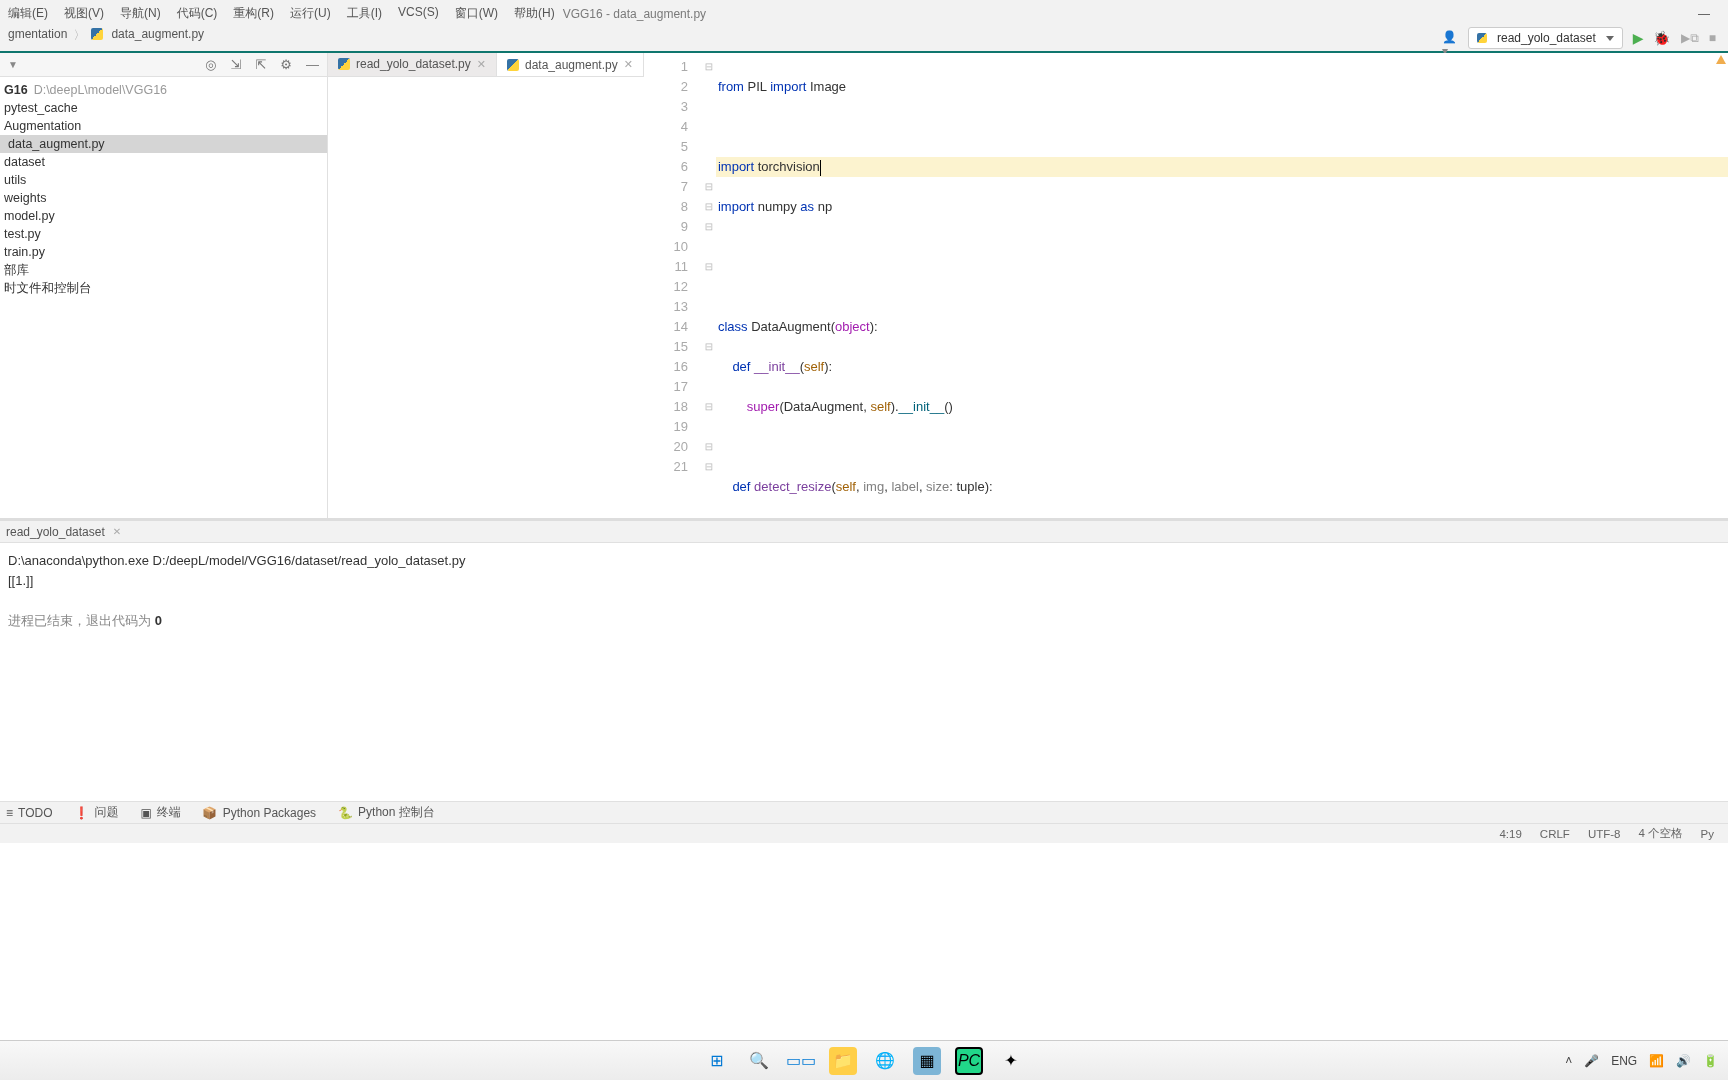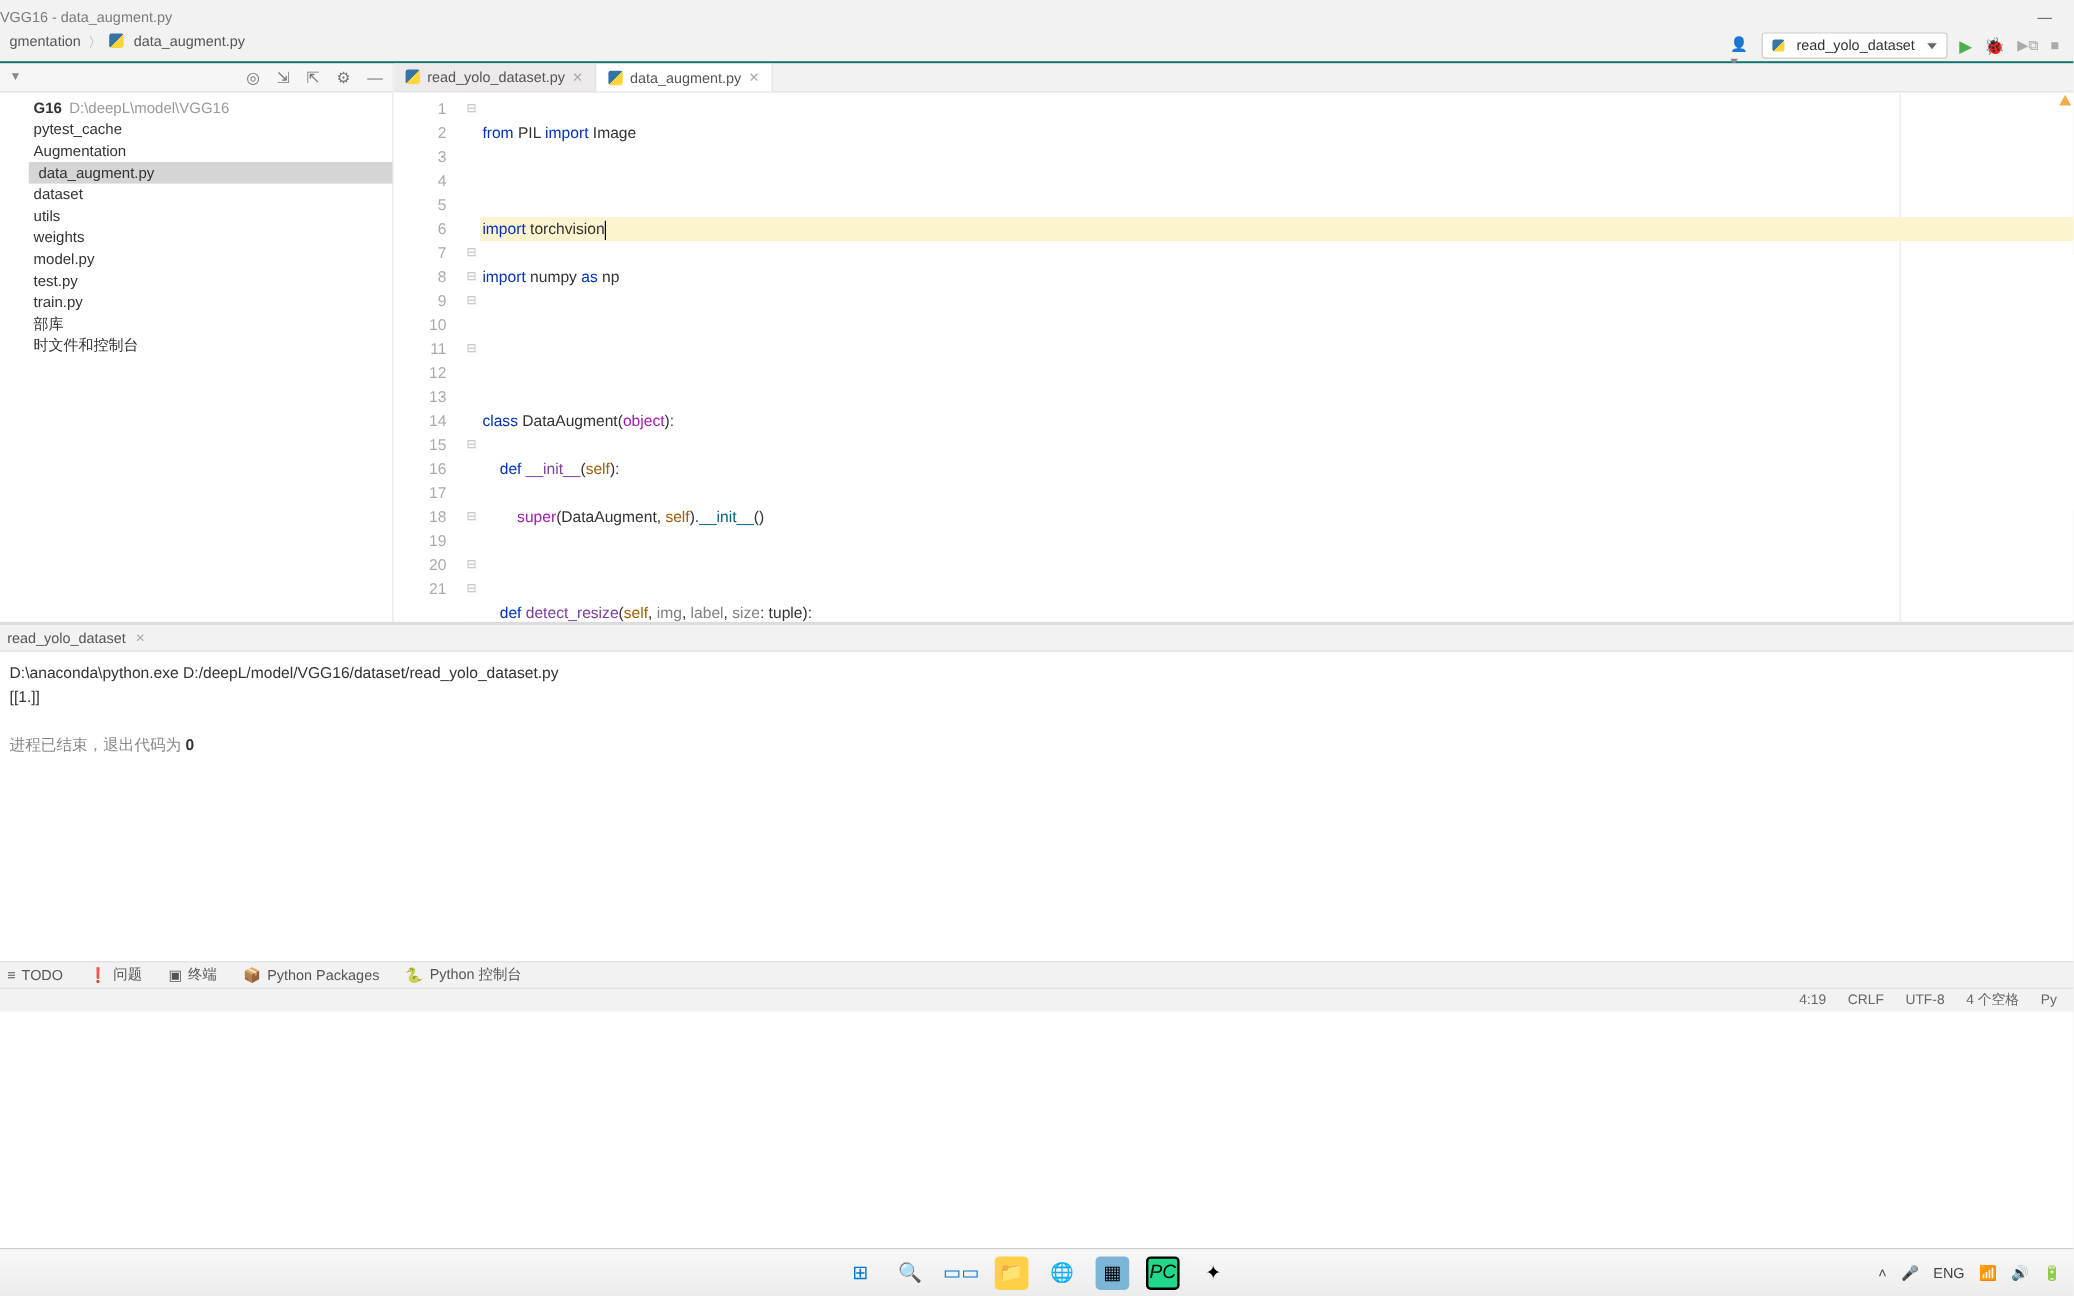--- a/index.html
+++ b/index.html
@@ -19,24 +19,24 @@
 .ctrl-icons { display:flex; gap:10px; align-items:center; }
 .play{color:#4caf50;font-size:14px;}
 .bug{color:#4caf50;font-size:14px;}
 .stop{color:#aaa;font-size:12px;}
 .main-split { display:flex; height: 465px; }
 .sidebar { width: 328px; background:#fff; border-right:1px solid #e0e0e0; display:flex;flex-direction:column;}
 .sidebar-tb{height:24px;background:#f6f6f6;display:flex;align-items:center;justify-content:flex-end;gap:14px;padding:0 8px;border-bottom:1px solid #e0e0e0;}
 .sidebar-tb .left-arrow{margin-right:auto;color:#888;font-size:10px;}
 .sidebar-tb .ic{color:#777;font-size:13px;}
 .tree{font-size:12.5px;color:#333;padding-top:4px;}
-.tree .row{height:18px;display:flex;align-items:center;padding-left:4px;margin-left:24px;}
+.tree .row{height:18px;display:flex;align-items:center;padding-left:4px;}
 .tree .row.sel{background:#d5d5d5;}
 .tree .muted{color:#999;margin-left:6px;}
-.editor-area{flex:1;background:#fff;display:flex;flex-direction:column;}
+.editor-area{flex:1;background:#fff;display:flex;}
 .tabs{height:24px;display:flex;align-items:flex-end;background:#f2f2f2;border-bottom:1px solid #e0e0e0;overflow:hidden;}
 .tab{height:24px;display:flex;align-items:center;gap:6px;padding:0 10px;font-size:12px;color:#555;border-right:1px solid #e0e0e0;background:#eceaea;}
 .tab.active{background:#fff;border-bottom:1px solid #fff;position:relative;top:1px;}
 .tab .close{color:#aaa;font-size:11px;}
 .tab .pyic{width:12px;height:12px;display:inline-block;background:linear-gradient(135deg,#3572A5 50%,#FFD43B 50%);border-radius:2px;}
 .code-wrap{flex:1;display:flex;position:relative;font-family:"JetBrains Mono","Consolas",monospace;font-size:13px;overflow:hidden;}
 .gutter{width:58px;text-align:right;color:#aaa;padding-right:14px;padding-top:4px;line-height:20px;background:#fff;}
 .gutter div{height:20px;}
 .fold-col{width:14px;padding-top:4px;line-height:20px;color:#bbb;font-size:10px;}
 .fold-col div{height:20px;text-align:center;}
@@ -65,20 +65,32 @@
 .taskbar .ti{width:28px;height:28px;border-radius:4px;display:flex;align-items:center;justify-content:center;font-size:16px;}
 .tray{position:absolute;right:10px;display:flex;gap:12px;align-items:center;font-size:12px;color:#444;}
 .spacer{height:288px;background:#fff;}
 .person-icon{width:16px;height:16px;display:inline-block;color:#888;}
 .cog{color:#777;}
 </style>
 </head>
 <body>
 
 <div class="title-bar">
+  <div class="menus">
+    <span>编辑(E)</span>
+    <span>视图(V)</span>
+    <span>导航(N)</span>
+    <span>代码(C)</span>
+    <span>重构(R)</span>
+    <span>运行(U)</span>
+    <span>工具(I)</span>
+    <span>VCS(S)</span>
+    <span>窗口(W)</span>
+    <span>帮助(H)</span>
+  </div>
   <div class="app-title">VGG16 - data_augment.py</div>
   <div class="win-ctrls">
     <span>—</span>
   </div>
 </div>
 
 <div class="breadcrumb-row">
   <span class="crumb">gmentation</span>
   <span class="sep">〉</span>
   <span class="crumb">

